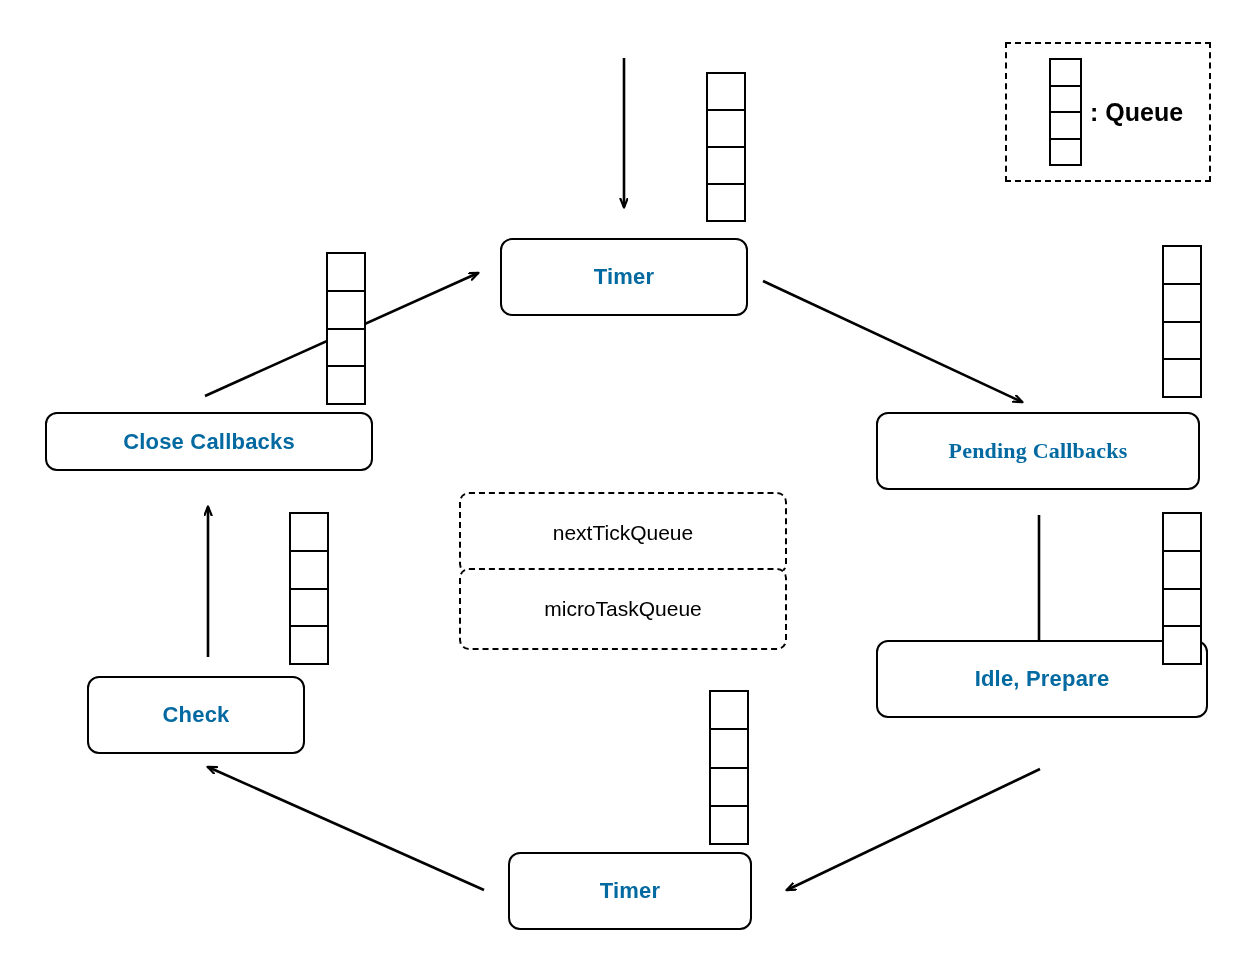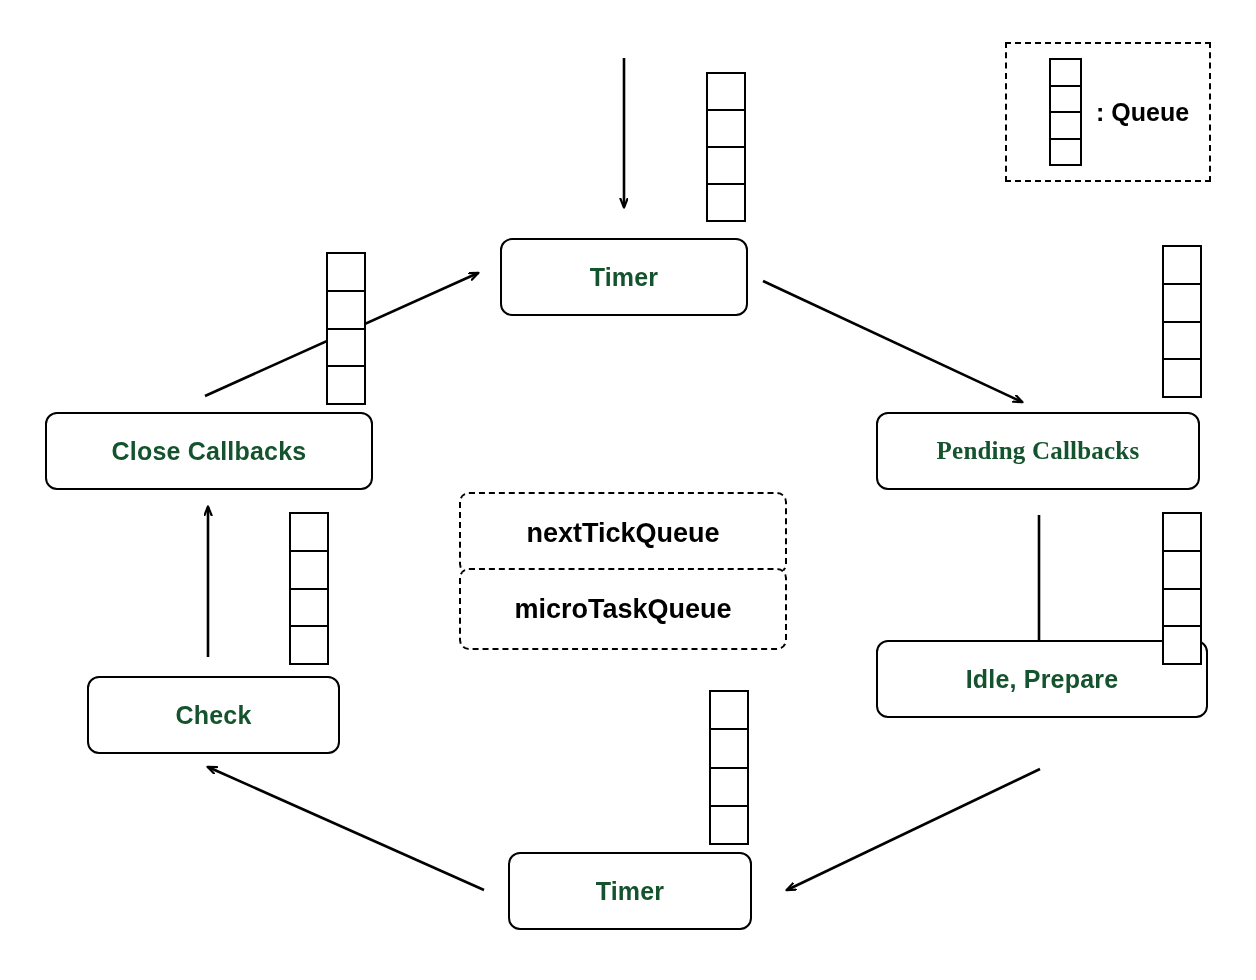--- a/index.html
+++ b/index.html
@@ -25,42 +25,42 @@
     box-sizing: border-box;
     border: 2.5px solid #000000;
     border-radius: 12px;
     background: #ffffff;
     display: flex;
     align-items: center;
     justify-content: center;
     z-index: 5;
   }
   .phase-label {
-    font-size: 25px;
+    font-size: 22px;
     font-weight: bold;
     letter-spacing: 0.2px;
-    color: #14532d;
+    color: #0369a1;
     white-space: nowrap;
     text-align: right;
   }
   
   .dashed-box {
     position: absolute;
     box-sizing: border-box;
     border: 2.5px dashed #000000;
     border-radius: 10px;
     background: #ffffff;
     display: flex;
     align-items: center;
     justify-content: center;
     z-index: 5;
   }
   .dashed-label {
-    font-size: 27px;
-    font-weight: bold;
+    font-size: 21px;
+    font-weight: normal;
     color: #000000;
     white-space: nowrap;
   }
   
   .queue {
     position: absolute;
     box-sizing: border-box;
     display: flex;
     flex-direction: column;
     z-index: 6;
@@ -81,21 +81,21 @@
     box-sizing: border-box;
     border: 2.5px dashed #000000;
     background: #ffffff;
     display: flex;
     align-items: center;
     z-index: 5;
   }
   .legend-inner {
     display: flex;
     align-items: center;
-    gap: 14px;
+    gap: 8px;
     margin-left: 42px;
   }
   .legend-queue {
     position: relative;
     width: 33px;
     height: 108px;
     display: flex;
     flex-direction: column;
   }
   .legend-text {
@@ -181,24 +181,24 @@
       </div>
       <div class="phase-box" style="left: 876px; top: 412px; width: 324px; height: 78px; font-family: Liberation Serif, serif;">
         <span class="phase-label">Pending Callbacks</span>
       </div>
       <div class="phase-box" style="left: 876px; top: 640px; width: 332px; height: 78px;">
         <span class="phase-label">Idle, Prepare</span>
       </div>
       <div class="phase-box" style="left: 508px; top: 852px; width: 244px; height: 78px;">
         <span class="phase-label">Timer</span>
       </div>
-      <div class="phase-box" style="left: 87px; top: 676px; width: 253px; height: 78px;">
+      <div class="phase-box" style="left: 87px; top: 676px; width: 218px; height: 78px;">
         <span class="phase-label">Check</span>
       </div>
-      <div class="phase-box" style="left: 45px; top: 412px; width: 328px; height: 78px;">
+      <div class="phase-box" style="left: 45px; top: 412px; width: 328px; height: 59px;">
         <span class="phase-label">Close Callbacks</span>
       </div>
     </div>
 
   <div id="center-queue-layer">
       <div class="dashed-box" style="left: 459px; top: 492px; width: 328px; height: 82px;">
         <span class="dashed-label">nextTickQueue</span>
       </div>
       <div class="dashed-box" style="left: 459px; top: 568px; width: 328px; height: 82px;">
         <span class="dashed-label">microTaskQueue</span>

